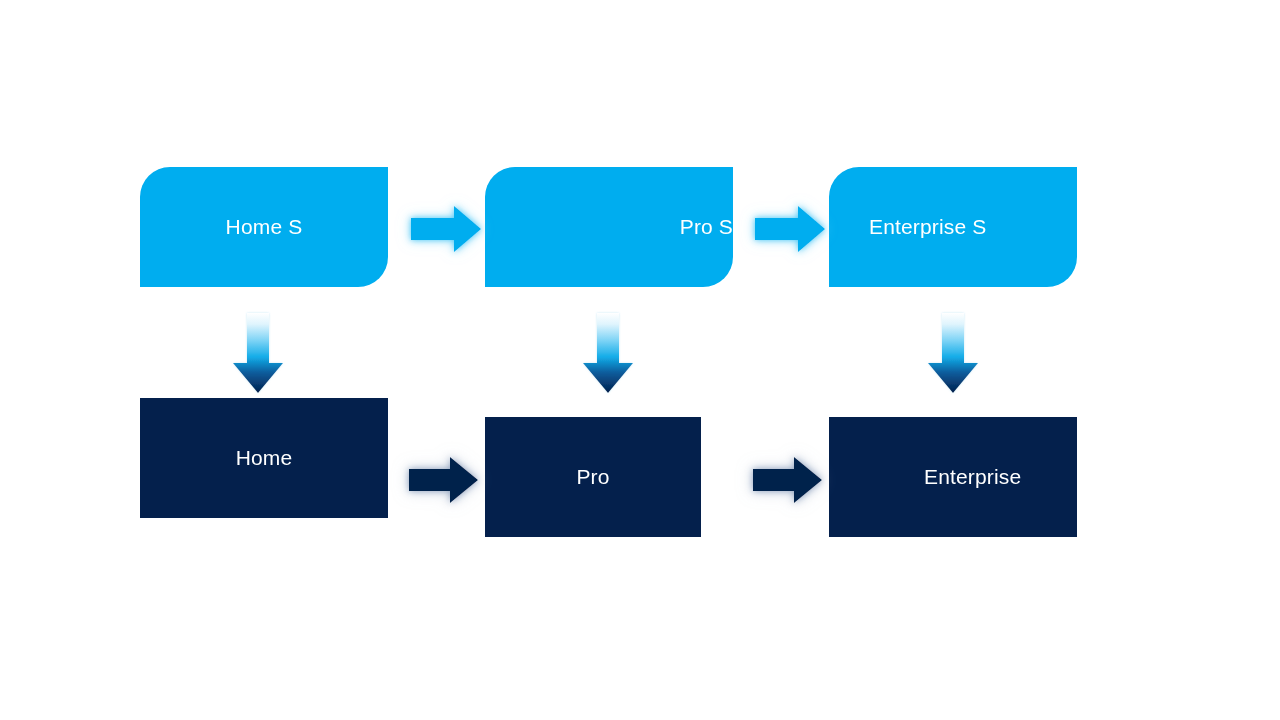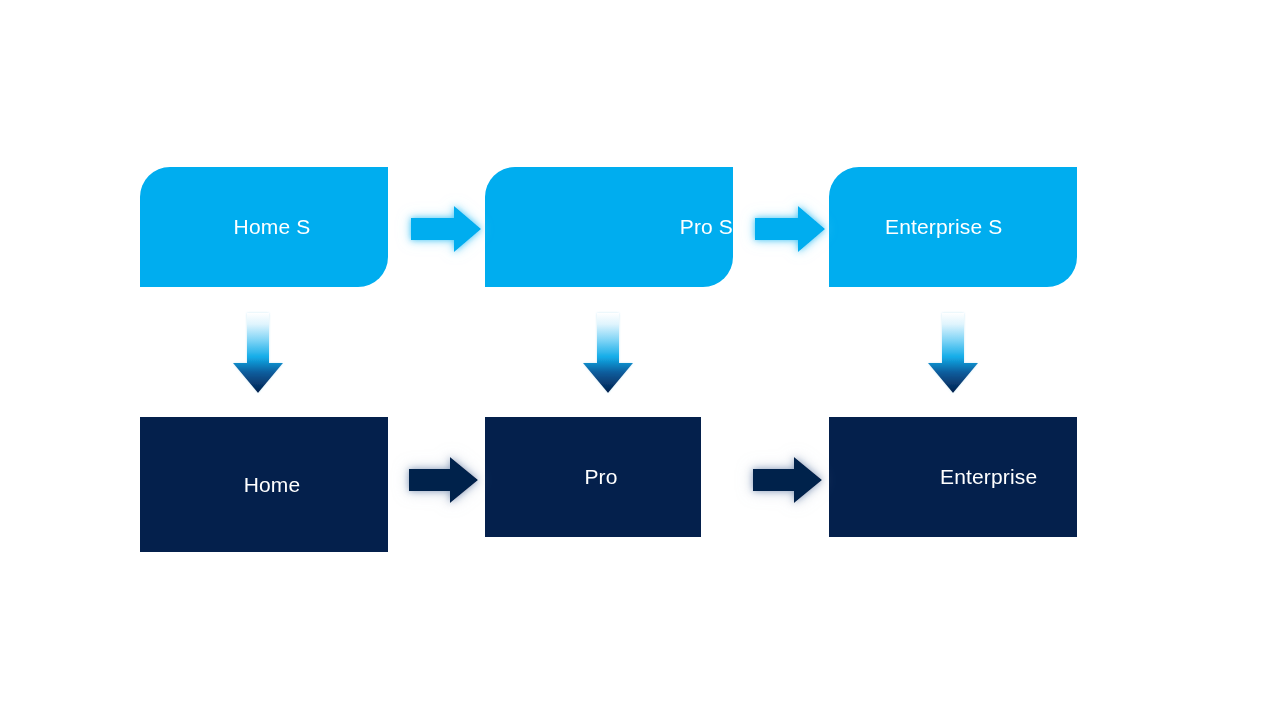--- a/index.html
+++ b/index.html
@@ -47,21 +47,20 @@
 
   
   .node--navy {
     background: #04204C;
     border-radius: 0;
   }
 
   .node__label {
     display: block;
     pointer-events: none;
-    margin-left: 16px;
   }
 
   
   .arrow {
     position: absolute;
   }
   .arrow svg {
     display: block;
     overflow: visible;
   }
@@ -143,21 +142,21 @@
   </div>
 
   <div class="arrow" style="left:917px; top:308px;">
     <svg width="72" height="92" viewBox="0 0 72 92">
       <g filter="url(#softDown)">
         <path d="M25 5 L47 5 L47 55 L61 55 L36 85 L11 55 L25 55 Z" fill="url(#downGrad)"></path>
       </g>
     </svg>
   </div>
 
-  <div class="node node--navy" style="left:140px; top:417px; width:248px; height:135px;">
+  <div class="node node--navy" style="left:140px; top:398px; width:248px; height:120px;">
     <span class="node__label">Home</span>
   </div>
 
   <div class="node node--navy" style="left:485px; top:417px; width:216px; height:120px;">
     <span class="node__label">Pro</span>
   </div>
 
   <div class="node node--navy" style="left:829px; top:417px; width:248px; height:120px; justify-content:flex-start; padding-left:95px;">
     <span class="node__label">Enterprise</span>
   </div>

